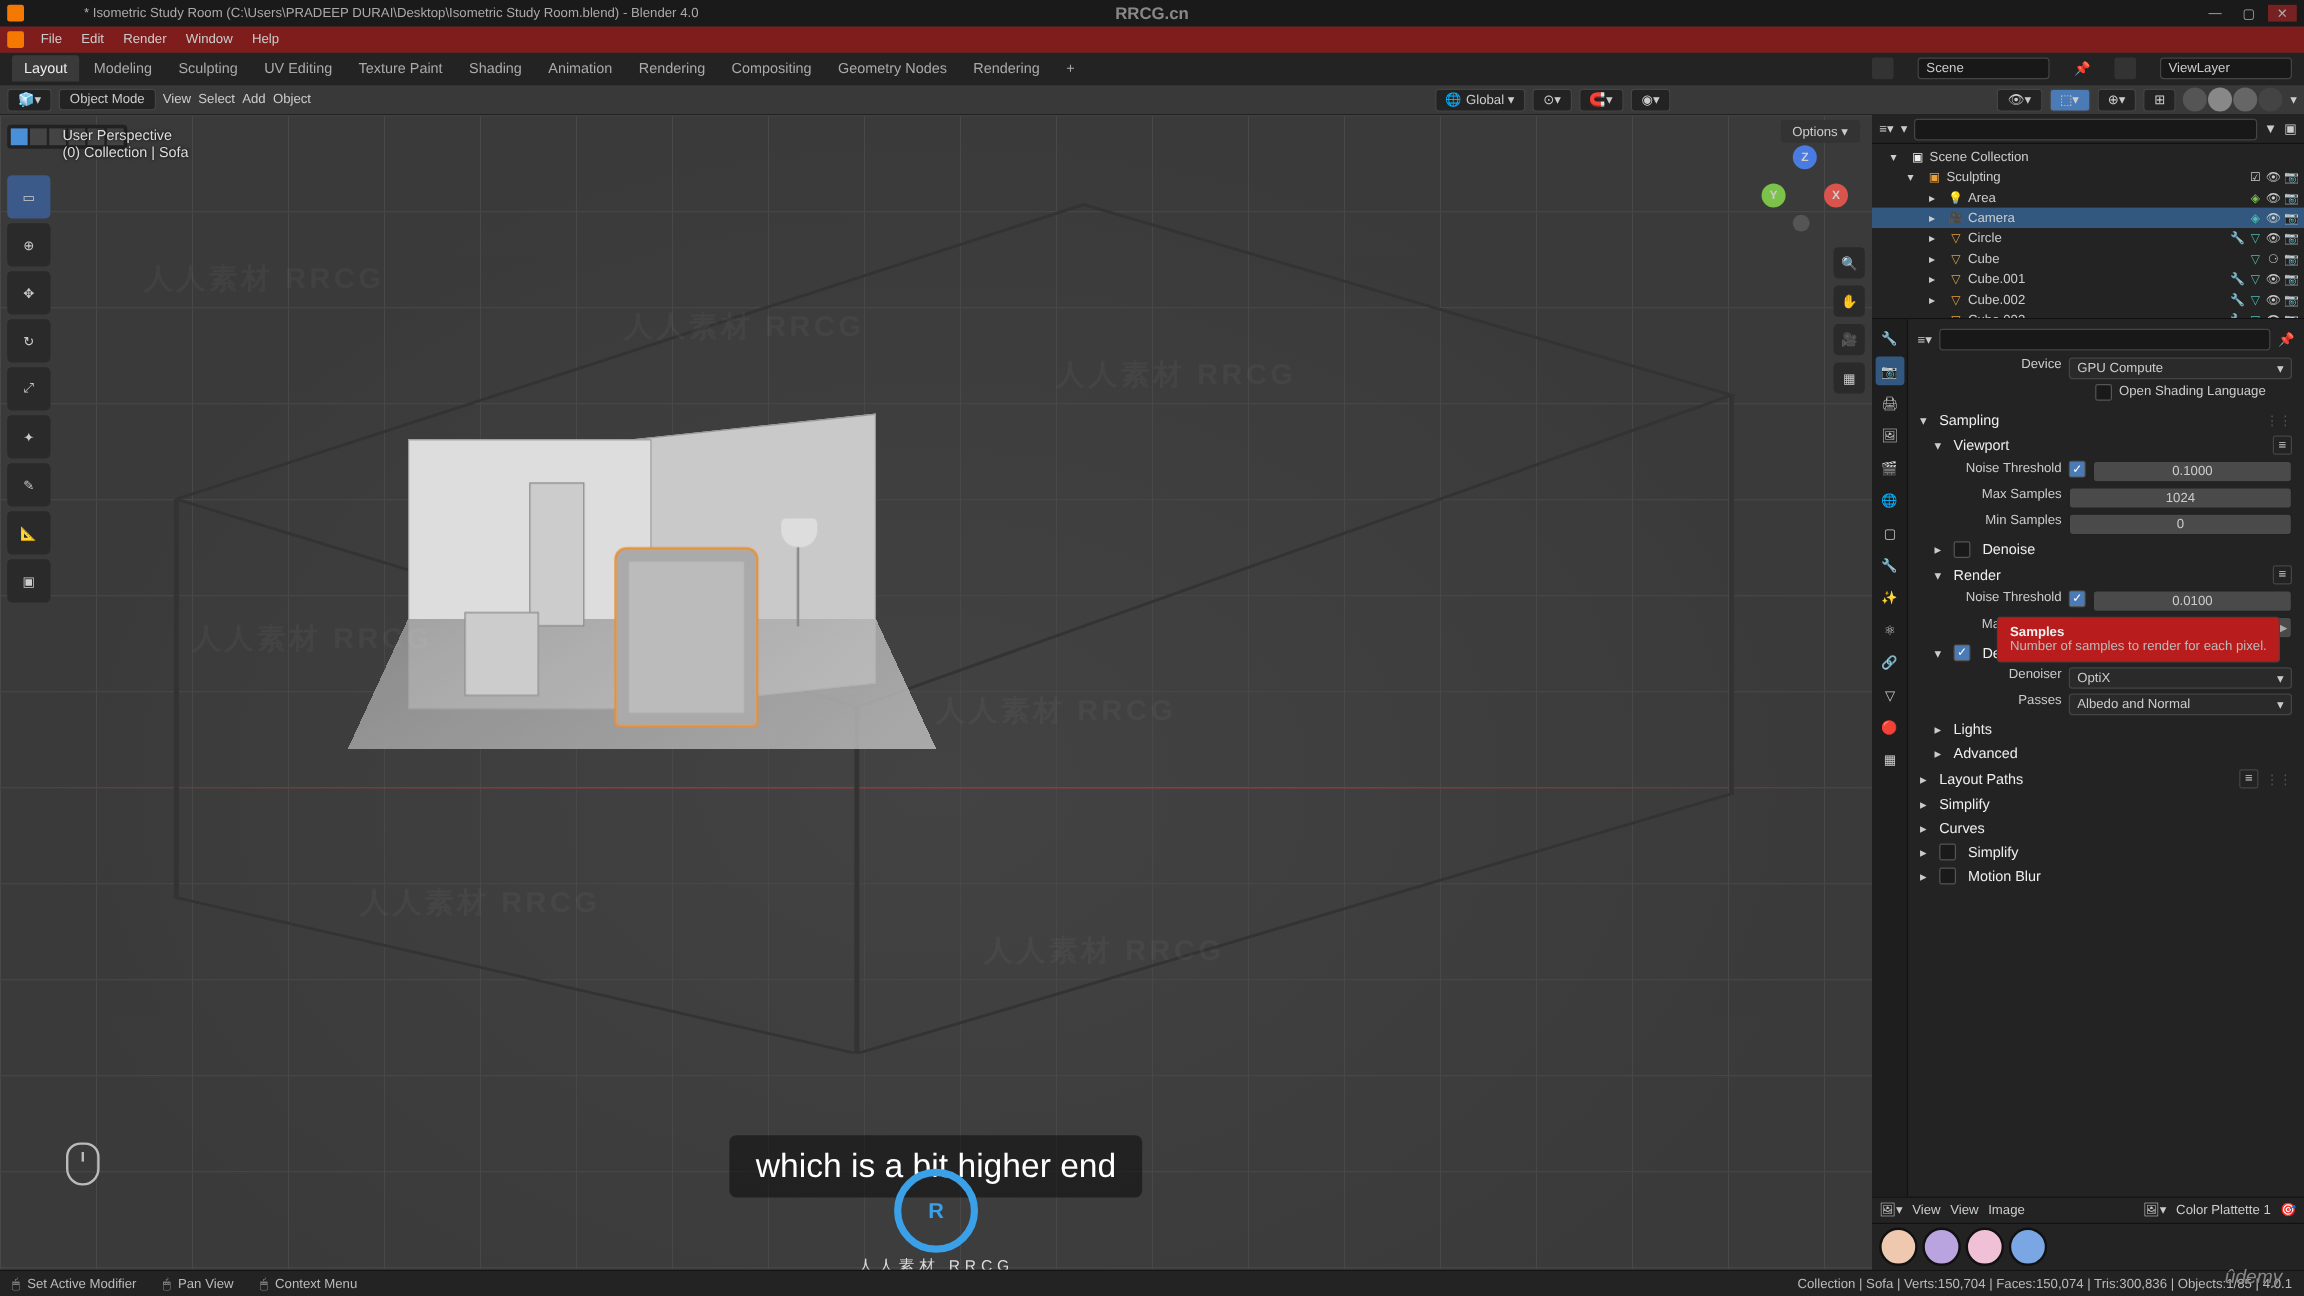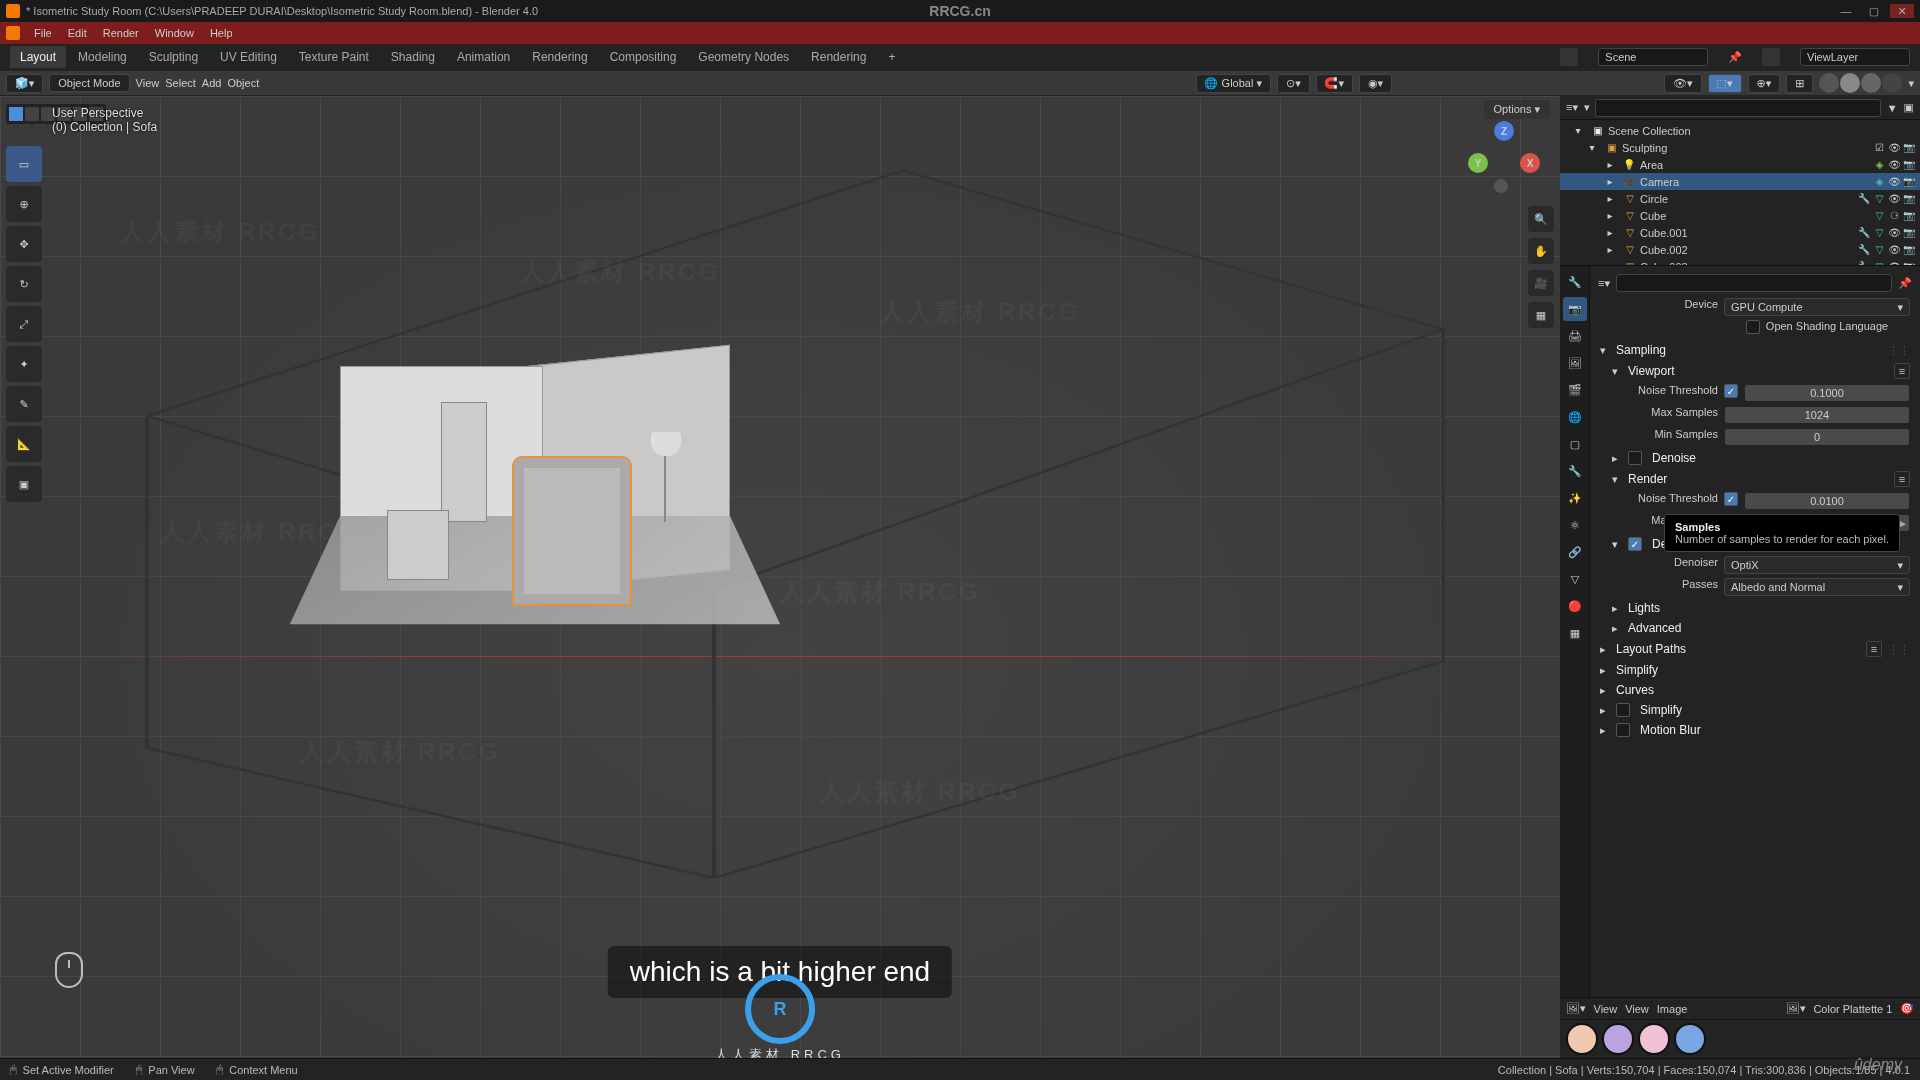--- a/index.html
+++ b/index.html
@@ -1,19 +1,19 @@
 <!DOCTYPE html>
 <html><head>
 <meta charset="utf-8">
 <style>
 * { margin: 0; padding: 0; box-sizing: border-box; font-family: Arial, sans-serif; user-select: none; }
 body { background: #393939; color: #ccc; width: 1920px; height: 1080px; overflow: hidden; position: relative; font-size: 11px; }
 .titlebar { height: 22px; background: #1a1a1a; display: flex; align-items: center; padding: 0 6px; position: relative; }
 .titlebar .icon { width: 14px; height: 14px; background: #f57900; border-radius: 2px; margin-right: 6px; }
-.titlebar .title { flex: 1; font-size: 11px; color: #aaa; }
+.titlebar .title { flex: 1; font-size: 11px; color: #aaa; margin-left: 44px; }
 .titlebar .watermark { position: absolute; left: 50%; transform: translateX(-50%); color: #888; font-size: 14px; font-weight: bold; }
 .titlebar .winbtns { display: flex; gap: 4px; }
 .titlebar .winbtns span { width: 24px; height: 14px; display:flex;align-items:center;justify-content:center;color:#aaa; }
 .titlebar .winbtns span.close { background: #722; }
 .menubar { height: 22px; background: #7f1d1d; display: flex; align-items: center; padding: 0 6px; }
 .menubar .mitem { padding: 2px 8px; }
 .workspace-tabs { height: 26px; background: #232323; display: flex; align-items: center; padding: 0 10px; gap: 2px; }
 .workspace-tabs .tab { padding: 4px 10px; font-size: 12px; color: #aaa; }
 .workspace-tabs .tab.active { background: #3a3a3a; border-radius: 3px 3px 0 0; color: #eee; }
 .workspace-tabs .right { margin-left: auto; display:flex; gap:20px; align-items:center; }
@@ -84,21 +84,21 @@
 .propspanel .numfield { background:#4a4a4a; border:1px solid #222; border-radius:3px; height:18px; display:flex;align-items:center;justify-content:center;font-size:11px; position:relative;}
 .propspanel .numfield.slider .arrow { position:absolute; top:0; width:14px; height:100%; display:flex;align-items:center;justify-content:center; color:#aaa;}
 .propspanel .numfield.slider .arrow.l{left:0;} .propspanel .numfield.slider .arrow.r{right:0;}
 .propspanel .ddl { background:#2a2a2a; border:1px solid #444; border-radius:3px; height:18px; display:flex;align-items:center; padding:0 6px; justify-content:space-between;}
 .propspanel .chk { width:14px;height:14px;background:#1a1a1a;border:1px solid #555;border-radius:2px;display:flex;align-items:center;justify-content:center;font-size:10px;color:#fff;}
 .propspanel .chk.on{background:#4a7bb6;}
 .propspanel .sect { padding:3px 10px; display:flex;align-items:center;gap:6px; }
 .propspanel .sect .disclose { width:10px; }
 .propspanel .sect .stitle { flex:1; font-size:12px; color:#eee; }
 .propspanel .listicon { width:16px;height:16px;display:flex;align-items:center;justify-content:center;border:1px solid #444;border-radius:2px;}
-.tooltip { position:absolute; background:#000000; border:1px solid #444; padding:6px 10px; border-radius:3px; font-size:11px; right:20px; top:248px; z-index:50; color:#bbb;}
+.tooltip { position:absolute; background:#b91c1c; border:1px solid #444; padding:6px 10px; border-radius:3px; font-size:11px; right:20px; top:248px; z-index:50; color:#bbb;}
 .tooltip .tt-title { font-weight:bold; color:#eee; }
 .imgpanel { flex:0 0 60px; background:#232323; border-top:1px solid #111; }
 .imgpanel .ihead { height:22px; display:flex;align-items:center;gap:8px;padding:0 6px;border-bottom:1px solid #111;}
 .imgpanel .swatches { display:flex; gap:4px; padding:4px 6px; height:38px; align-items:center;}
 .imgpanel .sw { width:32px;height:32px;border-radius:50%;border:2px solid #111;}
 .statusbar { height:22px; background:#232323; display:flex;align-items:center;padding:0 10px;gap:22px;border-top:1px solid #111;}
 .statusbar .scell { display:flex;align-items:center;gap:6px;font-size:11px;color:#bbb;}
 .statusbar .right { margin-left:auto; }
 .udemy { position:fixed; right:18px; bottom:6px; color:#888; font-style:italic; font-size:16px;}
 .wm { position:absolute; color:rgba(255,255,255,0.04); font-size:24px; font-weight:bold; pointer-events:none; letter-spacing:3px;}

